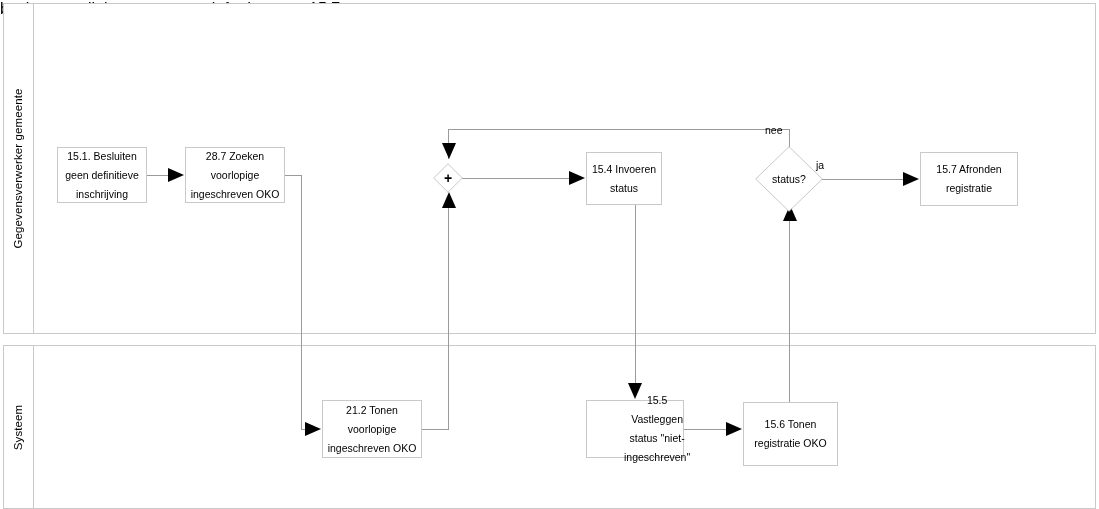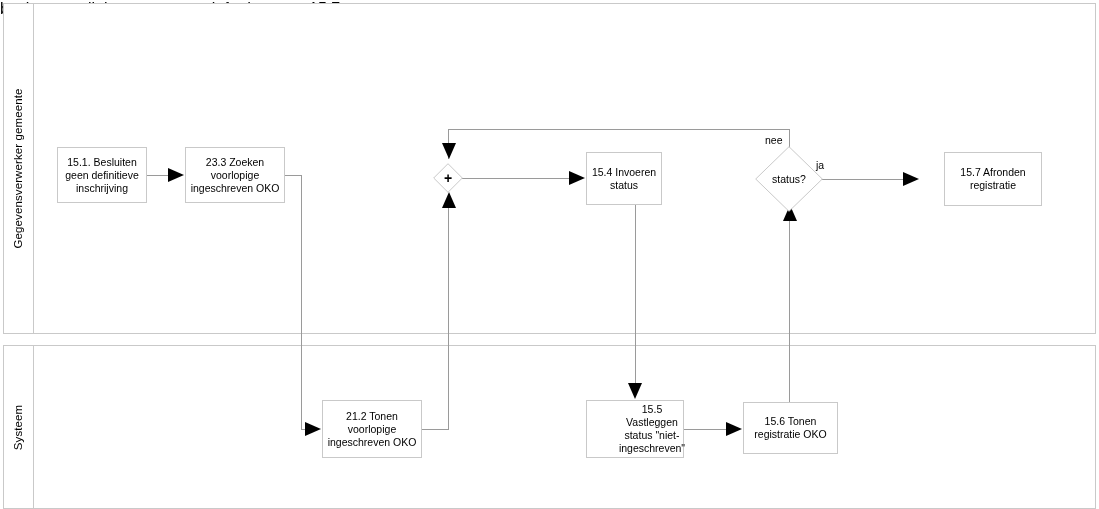--- a/index.html
+++ b/index.html
@@ -47,24 +47,24 @@
     line-height: 13px;
   }
   
   .task {
     position: absolute;
     box-sizing: border-box;
     border: 1px solid #c9c9c9;
     background: #ffffff;
     display: flex;
     align-items: center;
-    justify-content: center;
+    justify-content: flex-start;
     text-align: center;
     font-size: 10.5px;
-    line-height: 13px;
+    line-height: 19px;
     color: #000000;
     padding: 2px 3px;
   }
   .task span { display: block; }
   
   .gateway {
     position: absolute;
     box-sizing: border-box;
   }
   .gateway .gw-shape {
@@ -173,50 +173,50 @@
   <div class="seg v" style="left:789px; top:129px; height:23px;"></div>
   <div class="seg h" style="left:448px; top:129px; width:342px;"></div>
   <div class="seg v" style="left:448px; top:129px; height:30px;"></div>
   <div class="arrow down" style="left:442px; top:143px;"></div>
 
    15.7 --&gt;
   <div class="seg h" style="left:812px; top:179px; width:93px;"></div>
   <div class="arrow right" style="left:903px; top:172px;"></div>
 
   
-  <div class="edge-label" style="left:765px; top:134px;">nee</div>
+  <div class="edge-label" style="left:765px; top:124px;">nee</div>
   <div class="edge-label" style="left:816px; top:159px;">ja</div>
 
   
   <div class="task" style="left:57px; top:147px; width:90px; height:56px;">
     <span>15.1. Besluiten geen definitieve inschrijving</span>
   </div>
 
   <div class="task" style="left:185px; top:147px; width:100px; height:56px;">
-    <span>23.3 Zoeken voorlopige ingeschreven OKO</span>
+    <span>28.7 Zoeken voorlopige ingeschreven OKO</span>
   </div>
 
   <div class="task" style="left:586px; top:152px; width:76px; height:53px;">
     <span>15.4 Invoeren status</span>
   </div>
 
-  <div class="task" style="left:920px; top:152px; width:98px; height:54px;margin-left:24px;">
+  <div class="task" style="left:920px; top:152px; width:98px; height:54px;">
     <span>15.7 Afronden registratie</span>
   </div>
 
   
   <div class="task" style="left:322px; top:400px; width:100px; height:58px;">
     <span>21.2 Tonen voorlopige ingeschreven OKO</span>
   </div>
 
   <div class="task" style="left:586px; top:400px; width:98px; height:58px;padding-left:37px;">
     <span>15.5 Vastleggen status "niet-ingeschreven"</span>
   </div>
 
-  <div class="task" style="left:743px; top:402px; width:95px; height:52px;">
+  <div class="task" style="left:743px; top:402px; width:95px; height:64px;">
     <span>15.6 Tonen registratie OKO</span>
   </div>
 
   
   
   <div class="gateway" style="left:433px; top:163px; width:30px; height:30px;">
     <svg class="gw-shape" viewBox="0 0 30 30">
       <polygon points="15,0.7 29.3,15 15,29.3 0.7,15" fill="#ffffff" stroke="#c9c9c9" stroke-width="1"></polygon>
     </svg>
     <div class="gw-label" style="font-size:14px; font-weight:bold;">+</div>

